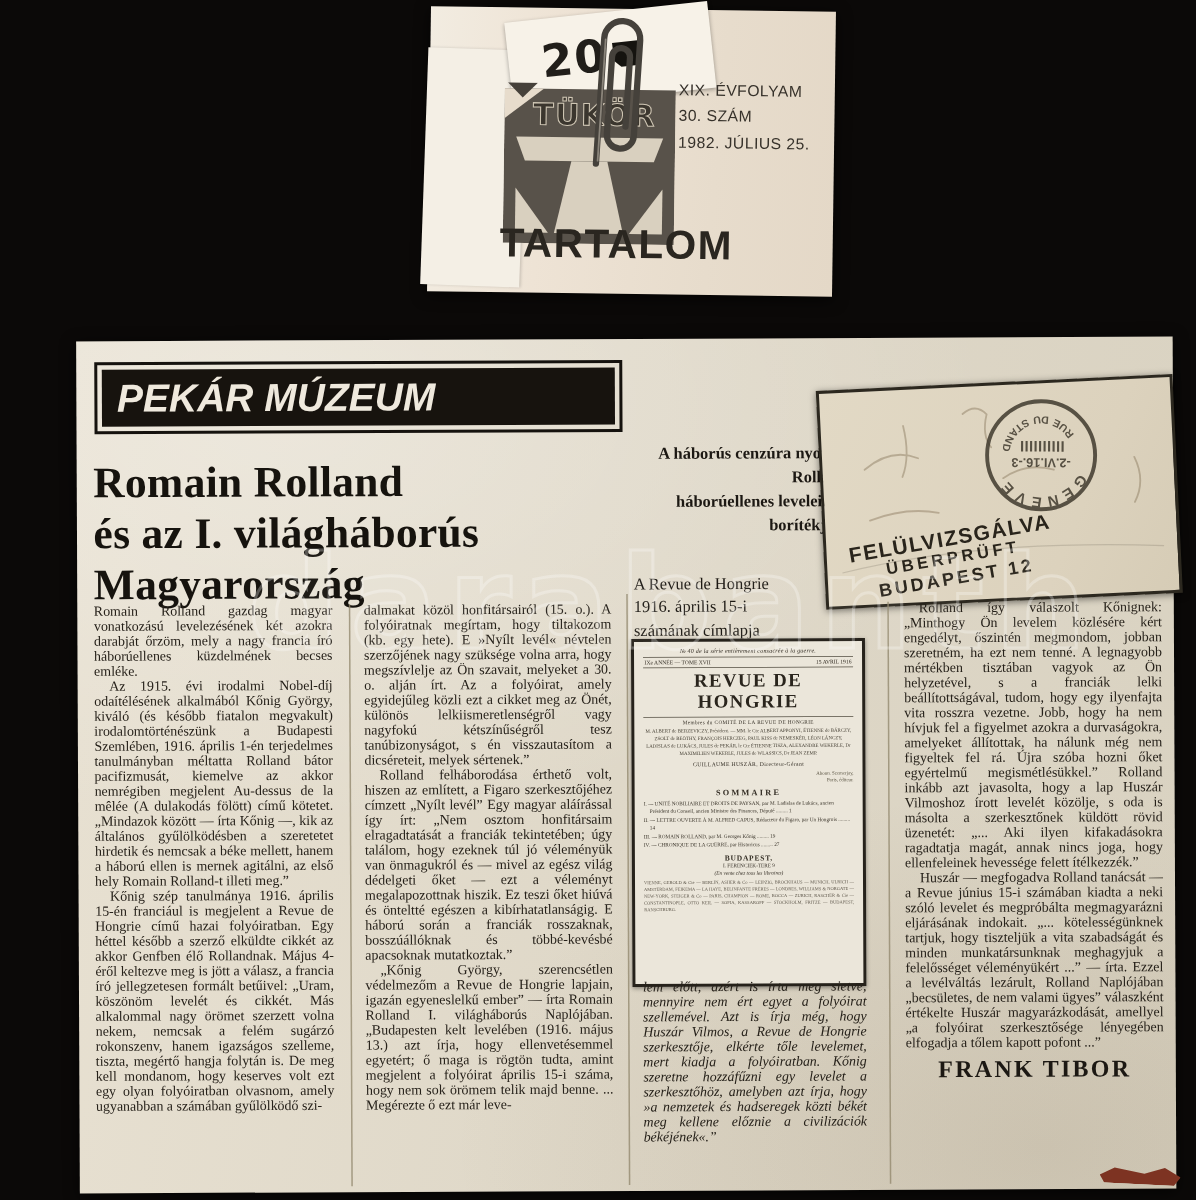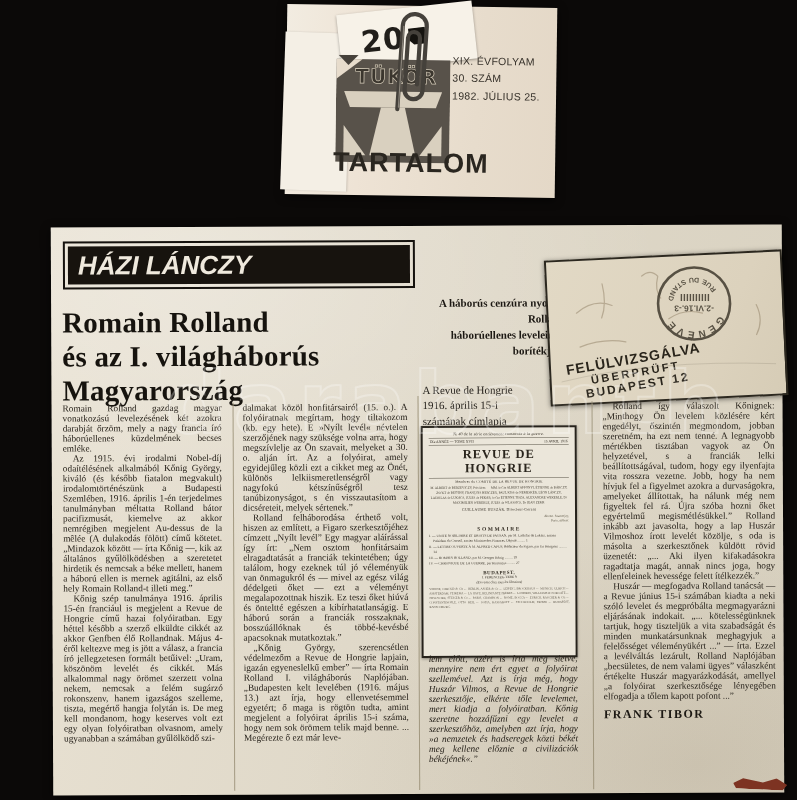--- a/index.html
+++ b/index.html
@@ -83,21 +83,21 @@
   .r1{left:181px;top:176px;height:388px;}
   .r2{left:366px;top:170px;height:394px;}
   .r3{left:540px;top:176px;height:388px;}
   .col{position:absolute;font-size:9.3px;line-height:10px;text-align:justify;color:#26211a;}
   .col p{margin:0;}
   .col p.ind{text-indent:10px;}
   .col1{left:11px;top:176px;width:159px;}
   .col2{left:191px;top:176px;width:165px;}
   .col3{left:376px;top:428px;width:149px;font-style:italic;}
   .col4{left:551px;top:176px;width:172px;}
-  .byline{text-align:left;font-weight:bold;font-size:12px;letter-spacing:1.5px;margin-top:8px;color:#1c1813;}
+  .byline{text-align:center;font-weight:bold;font-size:16px;letter-spacing:1.5px;margin-top:8px;color:#1c1813;}
 
   .redbit{position:absolute;left:680px;top:552px;width:54px;height:13px;background:#7d3322;
     clip-path:polygon(0 60%,18% 20%,55% 45%,80% 10%,100% 55%,92% 100%,6% 100%);transform:rotate(3deg);}
 
   
   .watermark{position:absolute;left:165px;top:353px;z-index:60;pointer-events:none;
     font-family:"DejaVu Sans",sans-serif;font-weight:bold;font-size:86px;letter-spacing:7px;
     color:rgba(255,255,255,.04);-webkit-text-stroke:2px rgba(255,255,255,.28);filter:blur(.3px);}
 </style>
 </head>
@@ -132,21 +132,21 @@
       <div>30. SZÁM</div>
       <div>1982. JÚLIUS 25.</div>
     </div>
     <div class="tartalom">TARTALOM</div>
   </div>
 
   <div class="paper article">
 
     <div class="banner">
       <div class="banner-inner">
-        <span>HÁZI LÁNCZY</span>
+        <span>PEKÁR MÚZEUM</span>
       </div>
     </div>
 
     <div class="title">
       <div>Romain Rolland</div>
       <div>és az I. világháborús</div>
       <div>Magyarország</div>
     </div>
 
     <div class="cap1">

